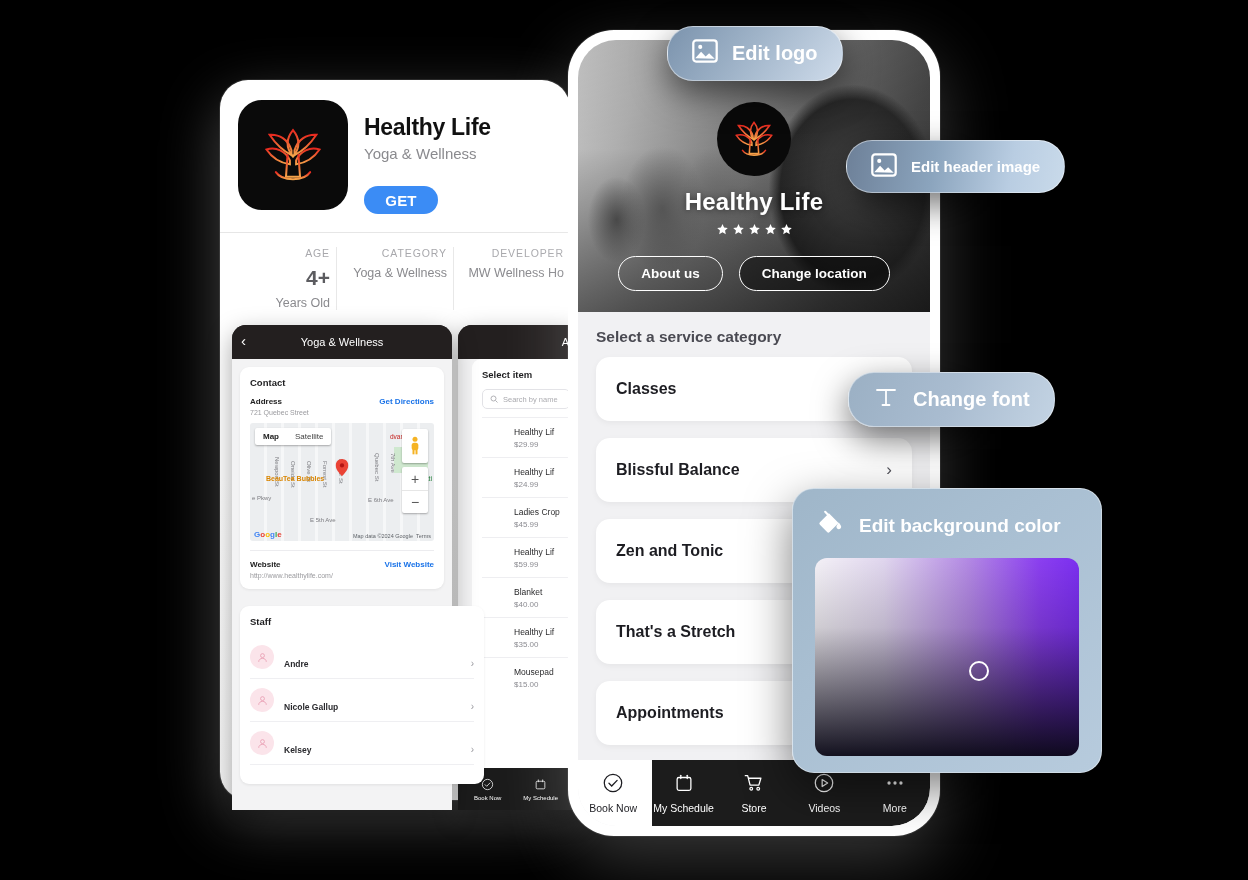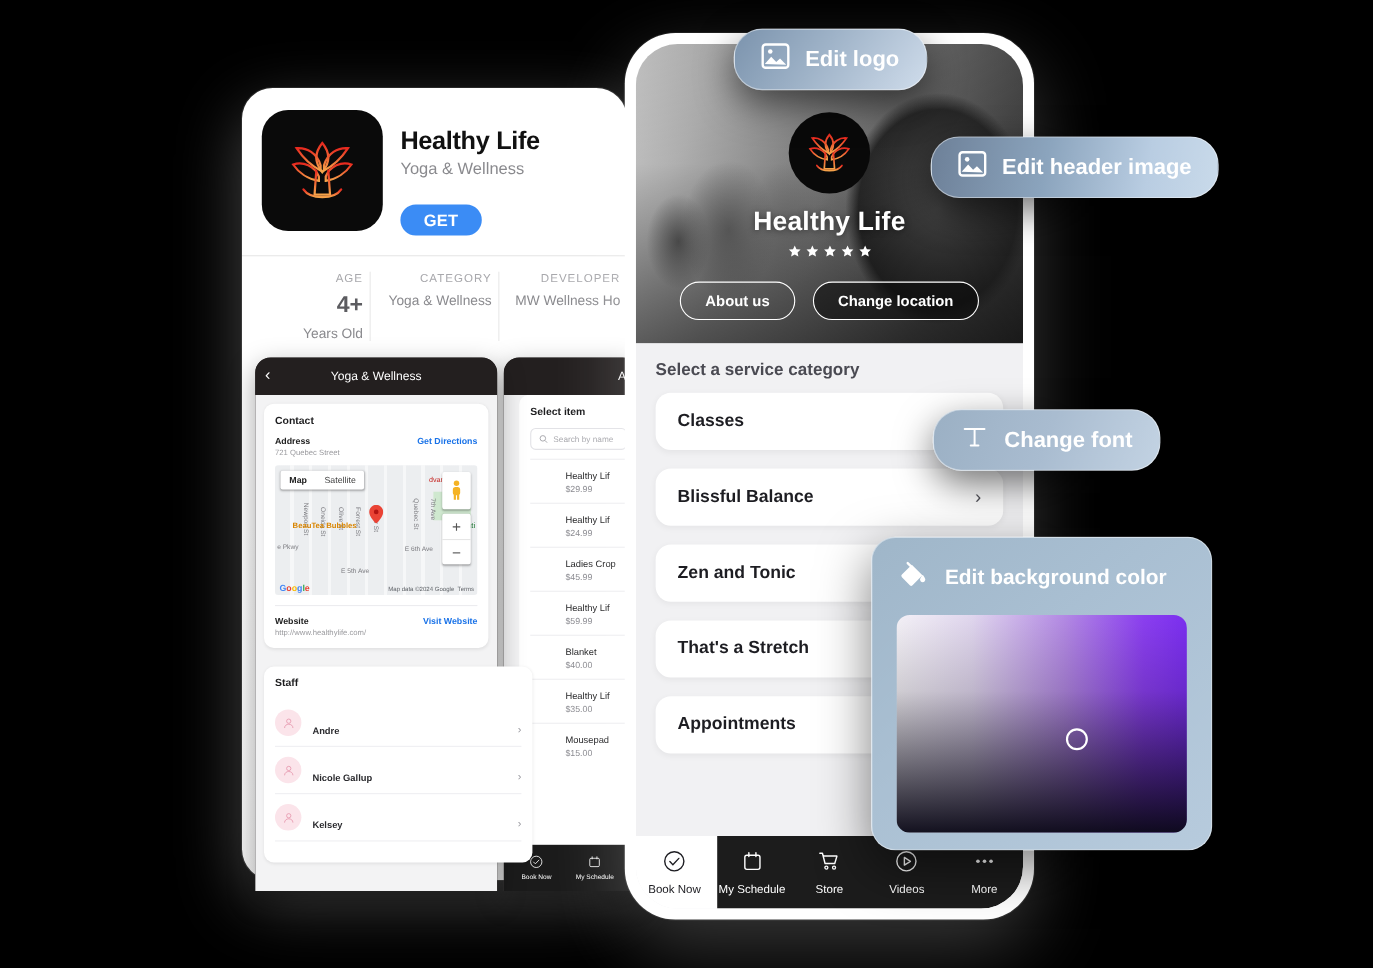--- a/index.html
+++ b/index.html
@@ -168,21 +168,21 @@
   .hero-btns { margin-top:16px; display:flex; gap:16px; }
   .ghost-btn {
     border:1.6px solid #fff; border-radius:22px; color:#fff; font-size:13.5px; font-weight:600;
     padding:9px 22px; background:transparent; cursor:pointer; white-space:nowrap;
   }
   .ghost-btn.dark { background:rgba(10,10,10,.55); }
 
   .body { background:#f1f1f3; padding:16px 18px 0 18px; height:calc(100% - 272px); }
   .body-title { font-size:15.5px; font-weight:700; color:#4a4a52; margin-bottom:11px; }
   .cat {
-    background:#fff; border-radius:14px; height:52px; margin-bottom:17px;
+    background:#fff; border-radius:14px; height:64px; margin-bottom:17px;
     display:flex; align-items:center; justify-content:space-between; padding:0 20px;
     box-shadow:0 2px 6px rgba(0,0,0,.05); cursor:pointer;
   }
   .cat-label { font-size:16px; font-weight:700; color:#1d1d22; }
   .cat-chev { color:#52525a; font-size:17px; }
 
   .tabbar {
     position:absolute; left:0; bottom:0; width:100%; height:66px; z-index:15;
     background:#fff; display:flex;
   }
@@ -204,21 +204,21 @@
     border:1px solid rgba(255,255,255,.45);
     box-shadow:0 12px 34px rgba(0,0,0,.55);
     cursor:pointer;
   }
   #pill-logo {
     left:667px; top:26px; font-size:20px;
     background:linear-gradient(125deg,#7b93ad 0%,#9fb3c8 45%,#cfdceb 100%);
     justify-content:center;
   }
   #pill-header {
-    left:846px; top:124px; font-size:20px;
+    left:846px; top:140px; font-size:15px;
     background:linear-gradient(100deg,#6d8098 0%,#8ba4bd 40%,#b9cde2 75%,#c9daea 100%);
   }
   #pill-font {
     left:848px; top:372px; font-size:20px;
     background:linear-gradient(110deg,#9bb0c4 0%,#a9bcd0 50%,#c3d3e3 100%);
   }
   #panel-color {
     position:absolute; z-index:29; left:792px; top:488px; width:310px; height:285px;
     border-radius:22px; padding:20px 22px;
     background:linear-gradient(140deg,#9fb6c9 0%,#a9bfd2 40%,#b7cbdd 100%);

